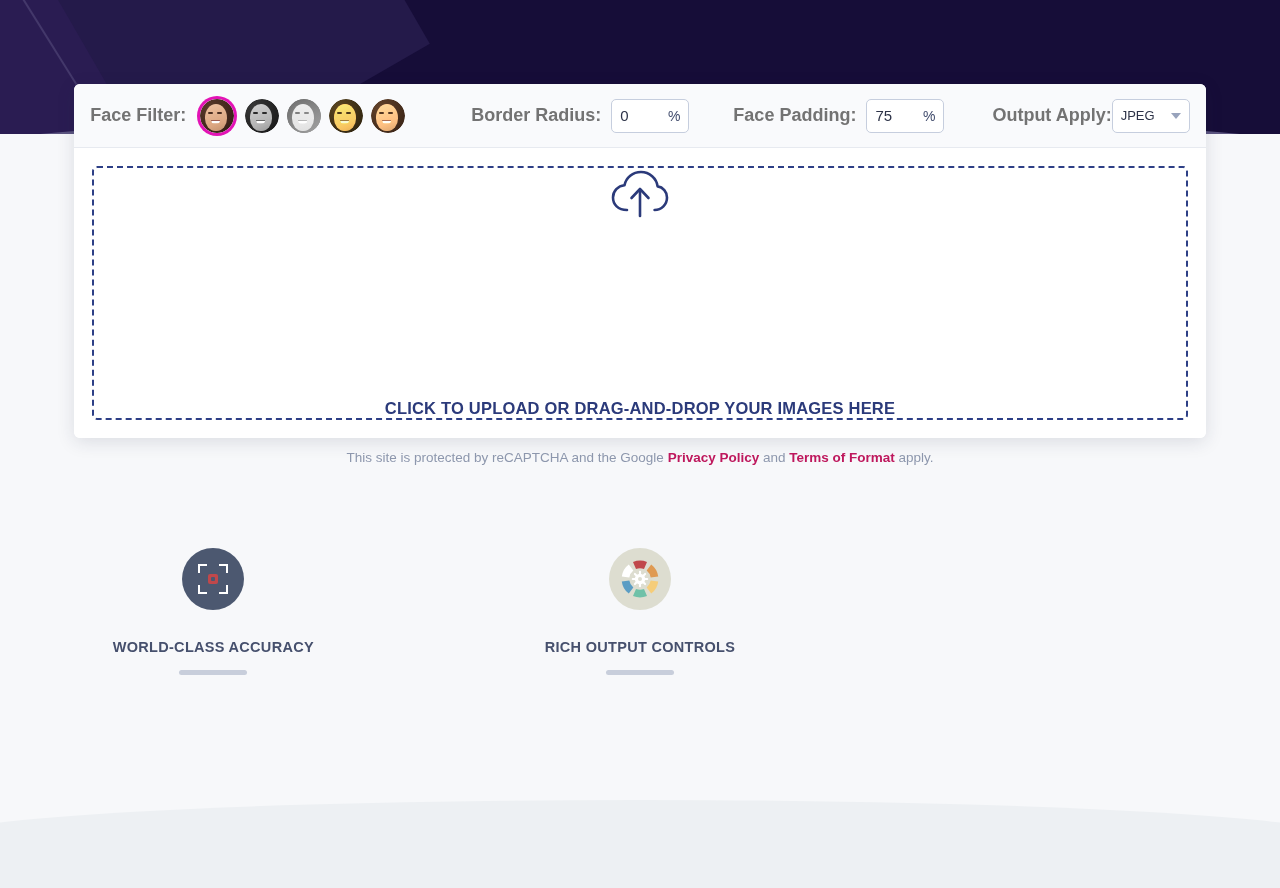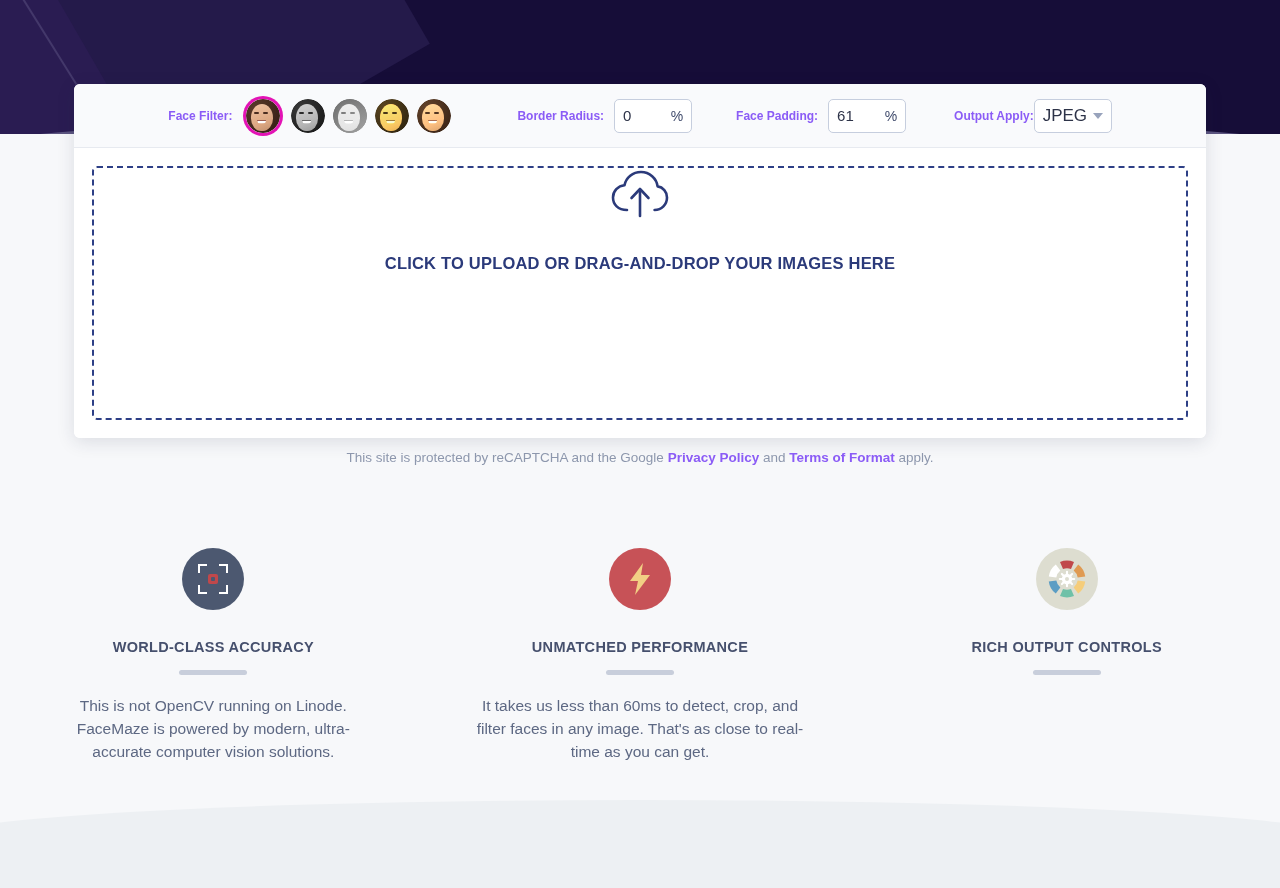--- a/index.html
+++ b/index.html
@@ -78,23 +78,23 @@
     display: flex;
     align-items: center;
     justify-content: center;
     gap: 0;
   }
   .ctrl-group {
     display: flex;
     align-items: center;
   }
   .ctrl-label {
-    font-size: 12px;
+    font-size: 18px;
     font-weight: 700;
-    color: #8b5cf6;
+    color: #737373;
     white-space: nowrap;
   }
 
   
   .filters { display: flex; align-items: center; margin-left: 11px; }
   .avatar {
     width: 34px; height: 34px;
     border-radius: 50%;
     margin-right: 8px;
     position: relative;
@@ -176,21 +176,21 @@
   .select-box {
     margin-left: 0;
     width: 78px; height: 34px;
     border: 1px solid #c6cede;
     border-radius: 5px;
     background: #fff;
     display: flex;
     align-items: center;
     justify-content: space-between;
     padding: 0 8px;
-    font-size: 17px;
+    font-size: 13px;
     color: #2d3348;
     cursor: pointer;
   }
   .caret {
     width: 0; height: 0;
     border-left: 5px solid transparent;
     border-right: 5px solid transparent;
     border-top: 6px solid #98a3bc;
   }
 
@@ -200,21 +200,21 @@
 
   
   .dz-wrap { padding: 18px; background: #fff; }
   .dropzone {
     height: 254px;
     border: 2px dashed #2d3f86;
     border-radius: 5px;
     display: flex;
     flex-direction: column;
     align-items: center;
-    justify-content: flex-start;
+    justify-content: space-between;
     cursor: pointer;
   }
   .cloud-icon { margin-bottom: 30px; }
   .dz-title {
     font-size: 16.5px;
     font-weight: 700;
     color: #2b3a7a;
     letter-spacing: .2px;
   }
   .dz-sub {
@@ -225,21 +225,21 @@
 
   
   .recaptcha {
     position: absolute;
     top: 450px; left: 0; width: 1280px;
     text-align: center;
     font-size: 13.5px;
     color: #8d97ad;
   }
   .recaptcha a {
-    color: #8b5cf6;
+    color: #be185d;
     font-weight: 700;
     text-decoration: none;
   }
 
   
   .features {
     position: absolute;
     top: 548px; left: 0; width: 1280px;
     display: flex;
   }
@@ -394,21 +394,21 @@
         <span class="num-val">0</span>
         <span class="num-suffix">%</span>
       </div>
     </div>
 
     <div class="gap-b"></div>
 
     <div class="ctrl-group">
       <span class="ctrl-label">Face Padding:</span>
       <div class="num-box">
-        <span class="num-val">61</span>
+        <span class="num-val">75</span>
         <span class="num-suffix">%</span>
       </div>
     </div>
 
     <div class="gap-c"></div>
 
     <div class="ctrl-group">
       <span class="ctrl-label">Output Apply:</span>
       <div class="select-box">
         <span>JPEG</span>
@@ -442,33 +442,22 @@
   <div class="feature">
     <div class="feat-icon icon-accuracy">
       <span class="brk tl"></span>
         <span class="brk tr"></span>
       <span class="brk bl"></span>
         <span class="brk br"></span>
       <span class="dot-red"></span>
     </div>
     <div class="feat-title">WORLD-CLASS ACCURACY</div>
     <div class="feat-rule"></div>
-    <div class="feat-text">This is not OpenCV running on Linode. FaceMaze is powered by modern, ultra-accurate computer vision solutions.</div>
   </div>
 
-  <div class="feature">
-    <div class="feat-icon icon-perf">
-      <svg width="26" height="34" viewBox="0 0 26 34">
-        <path d="M16 1 L3 19 L11 19 L8 33 L23 13 L14 13 Z" fill="#f2cf84"></path>
-      </svg>
-    </div>
-    <div class="feat-title">UNMATCHED PERFORMANCE</div>
-    <div class="feat-rule"></div>
-    <div class="feat-text">It takes us less than 60ms to detect, crop, and filter faces in any image. That's as close to real-time as you can get.</div>
-  </div>
 
   <div class="feature">
     <div class="feat-icon icon-output">
       <svg width="50" height="50" viewBox="0 0 50 50">
         <g transform="translate(25,25)">
           <g fill="#c0484b">
               <path d="M-7,-17 a18,18 0 0 1 14,0 l-3,7 a11,11 0 0 0 -8,0 Z"></path>
             </g>
           <g fill="#df9a52" transform="rotate(60)">
               <path d="M-7,-17 a18,18 0 0 1 14,0 l-3,7 a11,11 0 0 0 -8,0 Z"></path>

